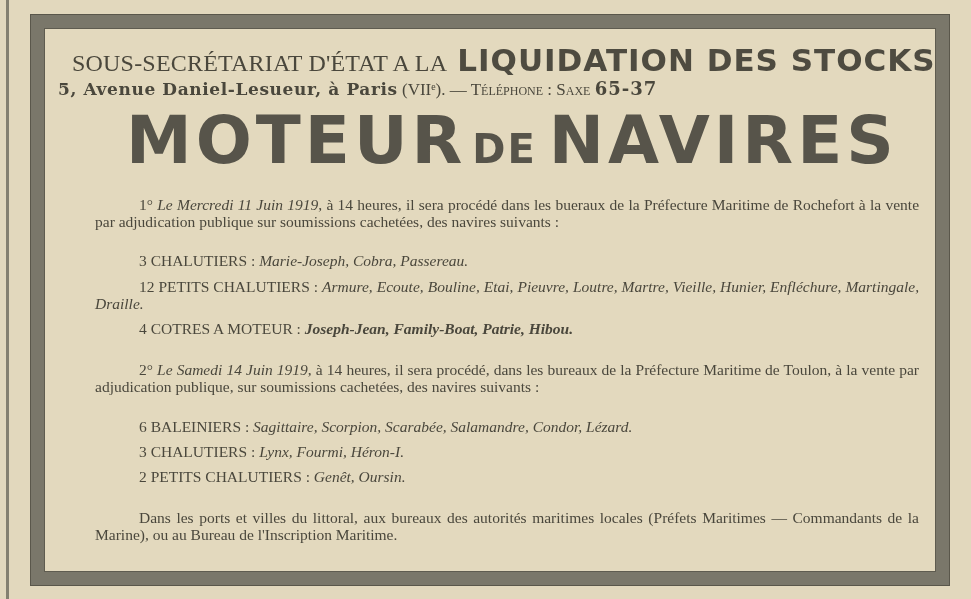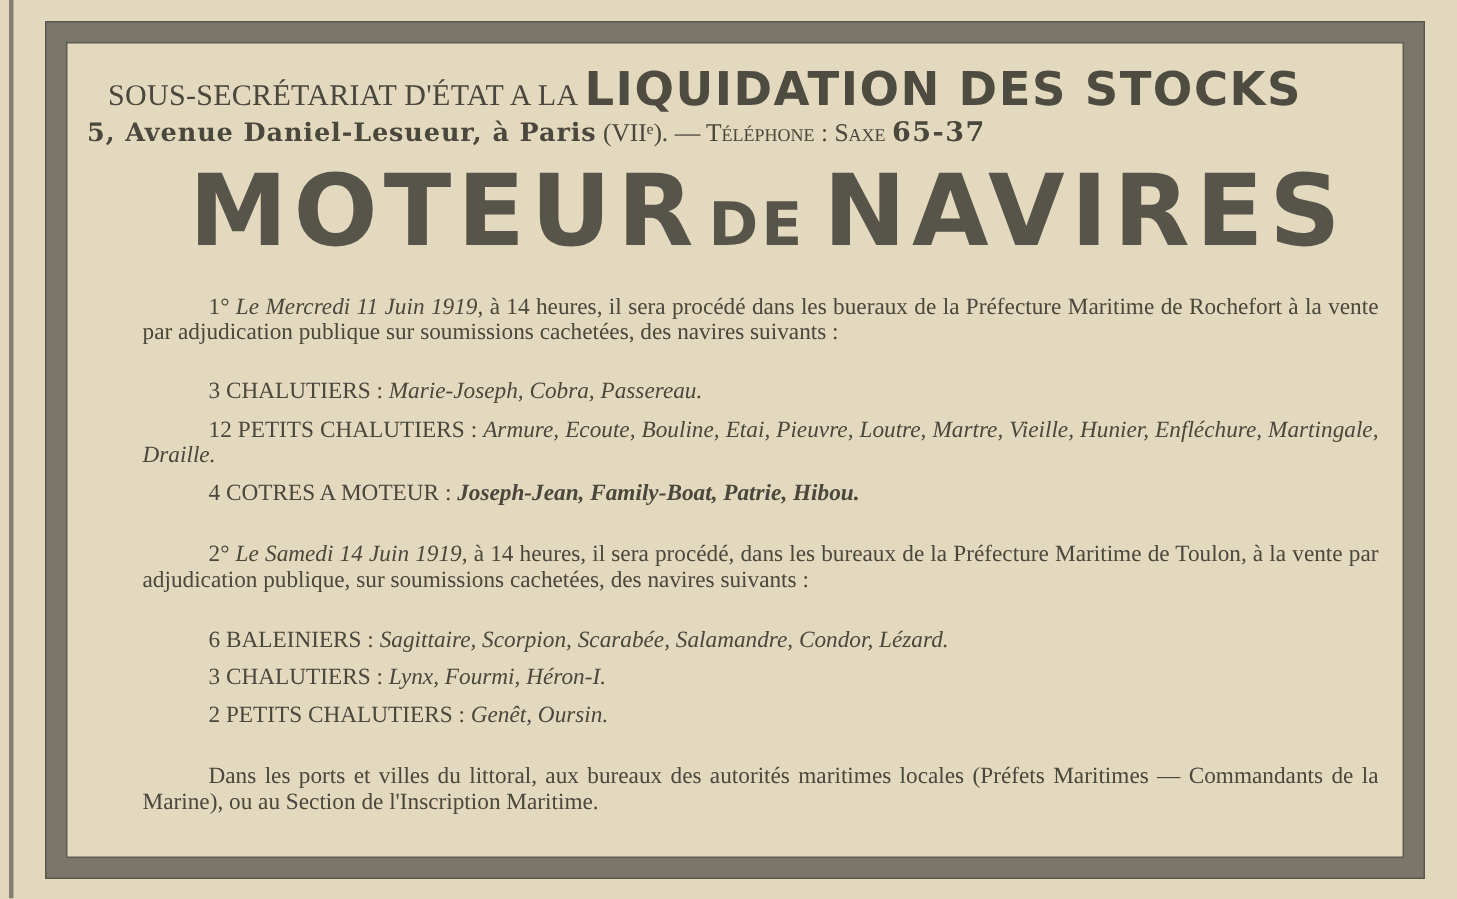--- a/index.html
+++ b/index.html
@@ -22,25 +22,25 @@
       box-shadow: inset 0 0 0 1px #5f5c50;
     }
     .frame::before {
       content: ""; position: absolute; inset: -14px;
       border: 1px solid #5a574b; pointer-events: none;
     }
     .hdr1 {
       position: absolute; left: 28px; top: 14px; width: 860px; white-space: nowrap;
     }
     .hdr1 .small {
-      font-size: 20px; letter-spacing: 0.2px; vertical-align: baseline; text-align: center;
+      font-size: 24px; letter-spacing: 0.2px; vertical-align: baseline; text-align: center;
     }
     .hdr1 .big {
       font-family: "DejaVu Sans", sans-serif; font-weight: bold;
-      font-size: 31px; letter-spacing: 1px; 
+      font-size: 31px; letter-spacing: 1px; margin-left: 6px;
       color: #4e4b40;
     }
     .hdr2 {
       position: absolute; left: 14px; top: 50px; white-space: nowrap;
       font-size: 17px;
     }
     .hdr2 .addr {
       font-family: "DejaVu Serif", serif; font-weight: bold; font-size: 17px; letter-spacing: 0.6px;
     }
     .hdr2 .tel-num {
@@ -113,15 +113,15 @@
     </p>
     <p class="indent">
       <span>3 CHALUTIERS :</span>
       <span class="it">Lynx, Fourmi, Héron-I.</span>
     </p>
     <p class="indent">
       <span>2 PETITS CHALUTIERS :</span>
       <span class="it">Genêt, Oursin.</span>
     </p>
     <div class="gap"></div>
-    <p class="indent">Dans les ports et villes du littoral, aux bureaux des autorités maritimes locales (Préfets Maritimes — Commandants de la Marine), ou au Section de l'Inscription Maritime.</p>
+    <p class="indent">Dans les ports et villes du littoral, aux bureaux des autorités maritimes locales (Préfets Maritimes — Commandants de la Marine), ou au Bureau de l'Inscription Maritime.</p>
   </div>
 </div>
 
 </body></html>

